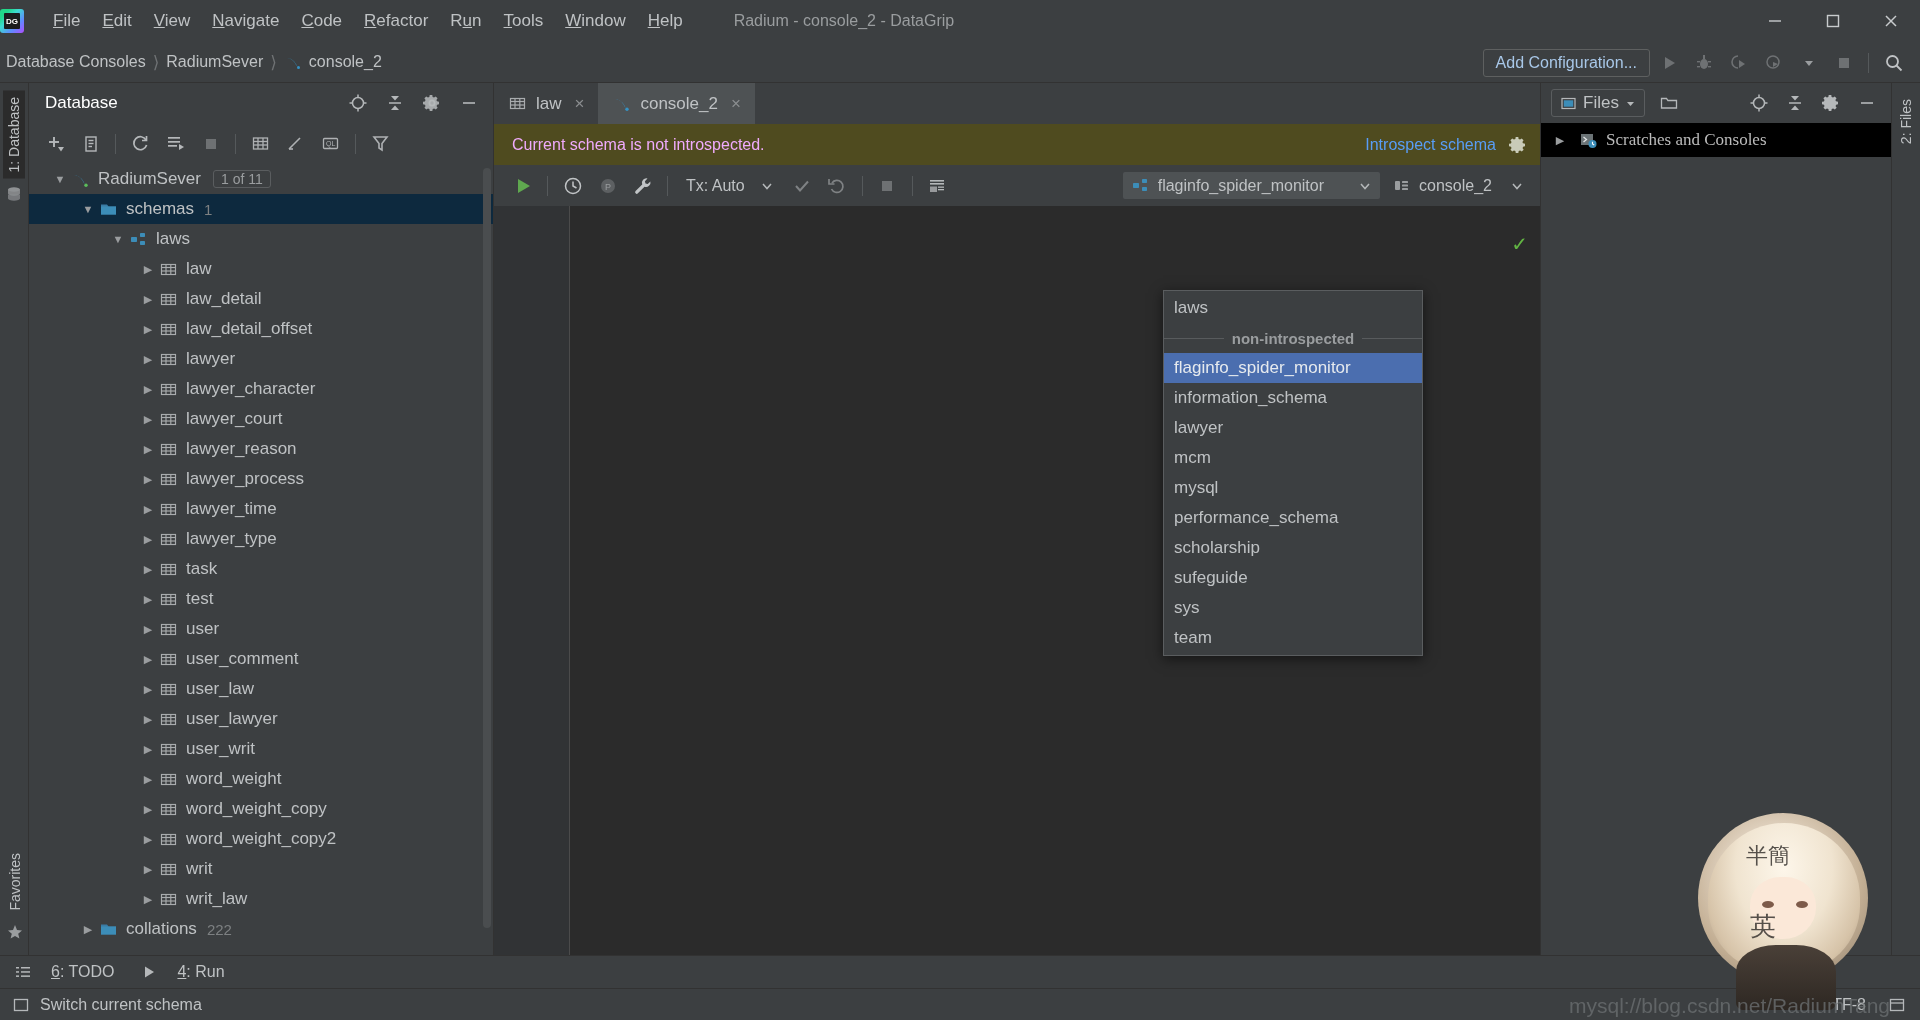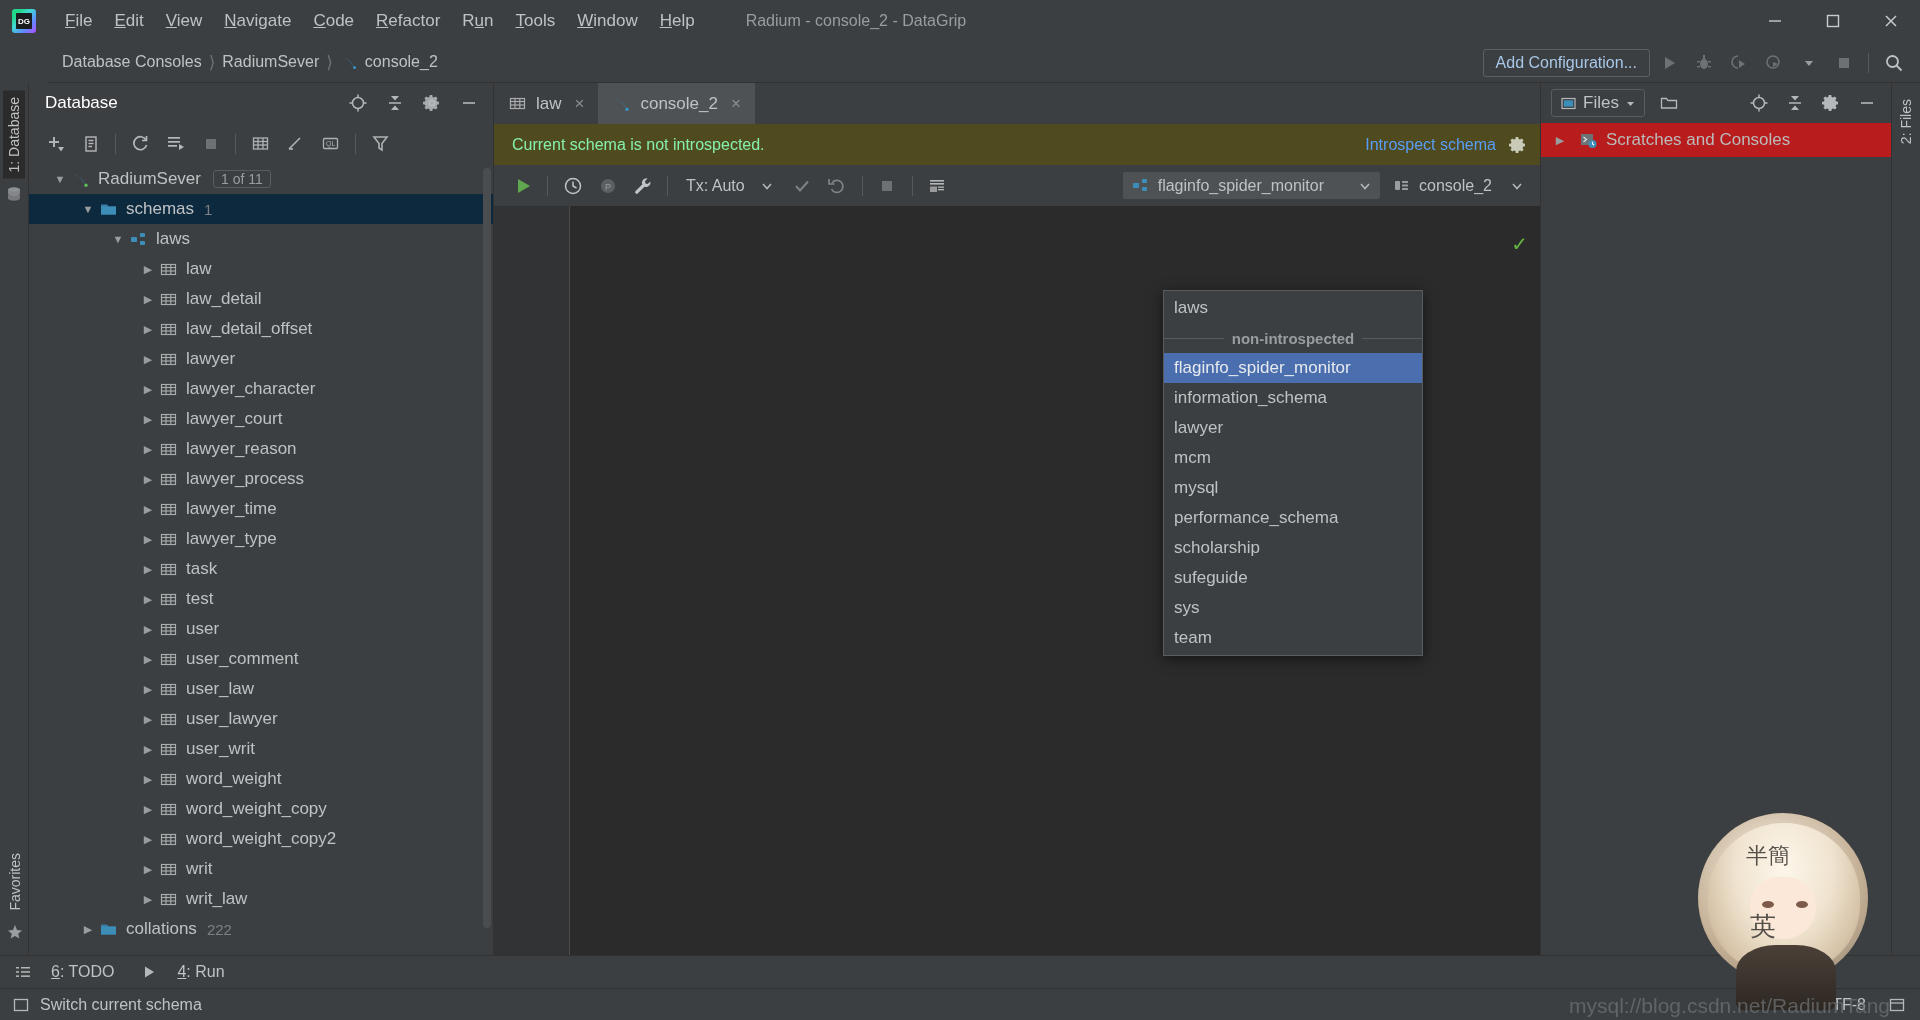--- a/index.html
+++ b/index.html
@@ -8,21 +8,21 @@
     background: #3c3f41;
     font-family: "Liberation Sans", sans-serif;
     color: #bbbbbb;
     overflow: hidden;
   }
   .app { position: relative; width: 1920px; height: 1020px; display: flex; flex-direction: column; }
 
   
   .menubar {
     height: 42px; background: #3c3f41; display: flex; align-items: center;
-    flex: 0 0 42px; padding-left: 12px; position: relative;
+    flex: 0 0 42px; position: relative;
   }
   .dg-logo {
     width: 24px; height: 24px; border-radius: 3px; margin-right: 18px;
     background: linear-gradient(135deg,#21d789 0%,#21d789 20%,#3ddbd1 40%,#5f8bff 70%,#b14cff 100%);
     display:flex; align-items:center; justify-content:center; position:relative;
   }
   .dg-logo::after {
     content:"DG"; position:absolute; inset:4px; background:#1b1c1d; color:#fff;
     font-size:8px; font-weight:bold; display:flex; align-items:center; justify-content:center;
     border-radius:1px;
@@ -36,23 +36,22 @@
   }
   .win-controls {
     position: absolute; right: 0; top: 0; height: 42px; display: flex; align-items: center;
   }
   .win-btn { width: 58px; height: 42px; display:flex; align-items:center; justify-content:center; }
   .win-btn svg { stroke:#c8cbcd; }
 
   
   .navbar {
     height: 41px; background:#3c3f41; display:flex; align-items:center;
-    flex: 0 0 41px; padding-left: 14px; position:relative;
+    flex: 0 0 41px; padding-left: 6px; position:relative;
     border-bottom: 1px solid #323232;
-    margin-left: 48px;
   }
   .crumb { font-size:16px; color:#bfc2c4; display:flex; align-items:center; gap:7px; }
   .crumb-sep { color:#6f7274; font-size:17px; margin:0 7px; }
   .navbar-right { position:absolute; right:10px; top:0; height:41px; display:flex; align-items:center; gap:2px;}
   .addcfg {
     border:1px solid #5e6060; border-radius:3px; padding:4px 12px; font-size:16px;
     color:#a8c7e8; background:transparent; cursor:pointer; white-space:nowrap;
   }
   .tbtn { width:33px;height:33px;display:flex;align-items:center;justify-content:center;border-radius:3px;}
   .vsep { width:1px; height:20px; background:#55595b; margin:0 6px; }
@@ -116,21 +115,21 @@
   .etab {
     height:41px; display:flex; align-items:center; padding:0 14px; gap:9px;
     font-size:17px; color:#bfc2c4; cursor:default; position:relative;
   }
   .etab.active { background:#4e5254; }
   .etab .x { color:#8b8e90; font-size:17px; margin-left:4px; }
   .notice {
     background:#4f4b1f; height:41px; display:flex; align-items:center;
     padding:0 12px 0 18px; flex:0 0 41px; position:relative;
   }
-  .notice-text { font-size:16px; color:#86efac; }
+  .notice-text { font-size:16px; color:#f0abfc; }
   .notice-right { position:absolute; right:12px; display:flex; align-items:center; gap:12px; }
   .notice-link { font-size:16px; color:#589df6; cursor:pointer; }
   .etoolbar {
     height:41px; background:#3c3f41; display:flex; align-items:center; padding-left:12px;
     flex:0 0 41px; position:relative; gap:2px;
   }
   .tx-label { font-size:16px; color:#bfc2c4; margin:0 4px 0 10px; }
   .etoolbar-right { position:absolute; right:8px; display:flex; align-items:center; gap:4px; }
   .combo {
     display:flex; align-items:center; gap:8px; padding:4px 8px; font-size:16px;
@@ -144,21 +143,21 @@
 
   
   .filespanel {
     width:351px; flex:0 0 351px; background:#3c3f41; display:flex; flex-direction:column;
     border-left:1px solid #323232;
   }
   .fpanel-head { height:40px; display:flex; align-items:center; padding-left:10px; gap:8px; flex:0 0 40px; position:relative;}
   .fpanel-tab { display:flex; align-items:center; gap:6px; font-size:17px; color:#bfc2c4; padding:3px 8px; border:1px solid #5a5d5f; border-radius:3px;}
   .fpanel-actions{ position:absolute; right:8px; display:flex; align-items:center; gap:3px;}
   .frow { height:34px; display:flex; align-items:center; padding-left:8px; font-size:17px; gap:8px;}
-  .frow.sel { background:#b91c1c; }
+  .frow.sel { background:#000000;font-family:Liberation Serif, serif; }
   .rightstrip {
     width:29px; flex:0 0 29px; background:#3c3f41; border-left:1px solid #323232;
     display:flex; flex-direction:column; align-items:center; padding-top:10px;
   }
 
   
   .popup {
     position:absolute; left:1163px; top:207px; width:260px;
     background:#3c3f41; border:1px solid #5a5d5f; z-index:50;
     box-shadow:0 3px 12px rgba(0,0,0,0.55); padding:2px 0;

